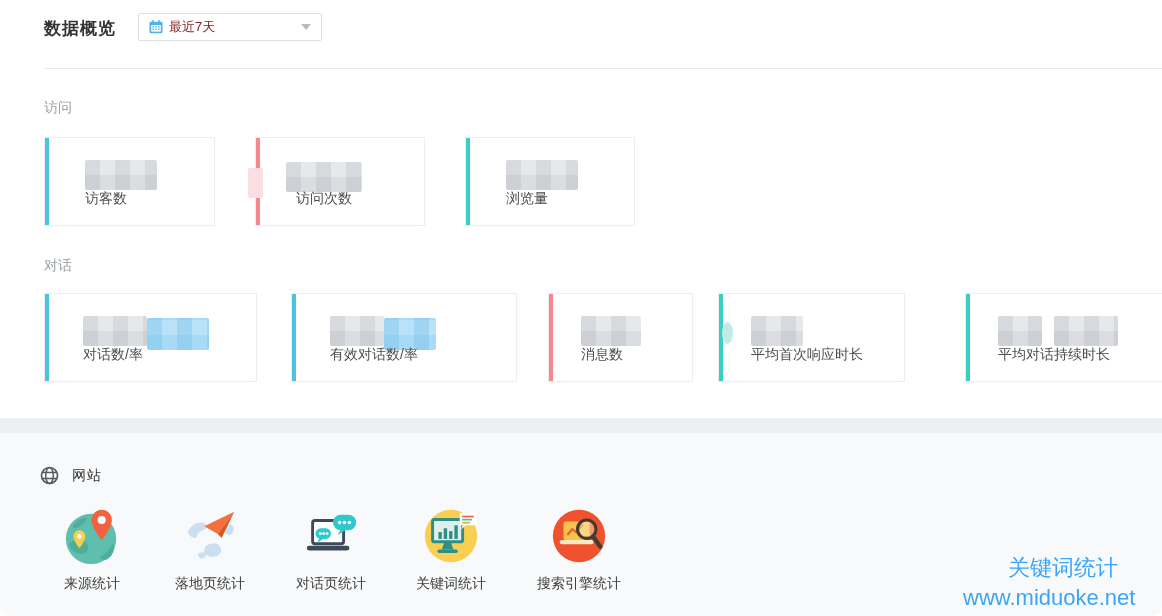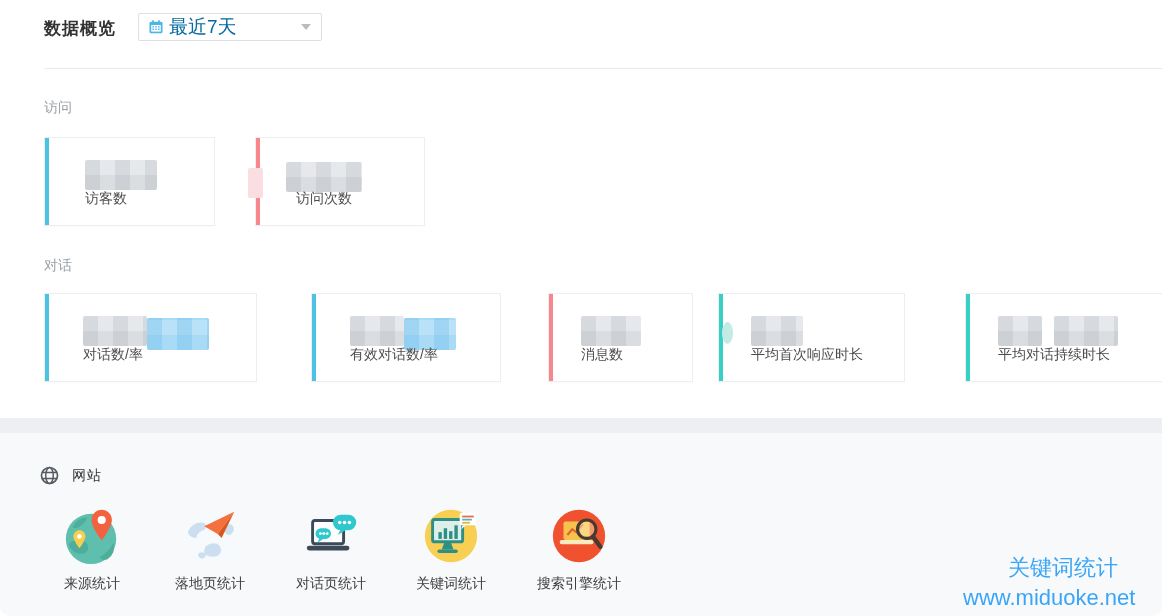--- a/index.html
+++ b/index.html
@@ -5,21 +5,21 @@
   html,body{margin:0;padding:0;background:#fff;}
   .page{position:relative;width:1162px;height:616px;background:#fff;overflow:hidden;
         font-family:"Liberation Sans","DejaVu Sans",sans-serif;color:#333;border-radius:10px;}
 
   
   .page-title{position:absolute;left:44px;top:17px;font-size:17px;font-weight:600;color:#333;letter-spacing:1px;}
   .date-select{position:absolute;left:138px;top:13px;width:184px;height:28px;background:#fff;
                border:1px solid #dcdfe4;border-radius:2px;display:flex;align-items:center;
                box-sizing:border-box;padding:0 10px;cursor:pointer;}
   .date-select .cal{width:14px;height:14px;margin-right:6px;flex:none;}
-  .date-select .val{font-size:19px;color:#0369a1;flex:1;}
+  .date-select .val{font-size:13px;color:#7f1d1d;flex:1;}
   .caret{width:0;height:0;border-left:5px solid transparent;border-right:5px solid transparent;
          border-top:6px solid #b9bdc3;flex:none;}
   .top-divider{position:absolute;left:44px;right:0;top:68px;height:1px;background:#e9eaec;}
 
   
   .section-label{position:absolute;font-size:14px;color:#9aa0a6;}
   .card{position:absolute;height:89px;background:#fff;border:1px solid #edeef1;
         box-sizing:border-box;box-shadow:0 1px 3px rgba(0,0,0,0.02);}
   .accent{position:absolute;left:0;top:0;bottom:0;width:4px;}
   .card-label{position:absolute;left:38px;top:52px;font-size:14px;color:#4c4c4c;white-space:nowrap;}
@@ -79,31 +79,36 @@
     <div class="card-label" style="left:40px;">访客数</div>
   </div>
 
   <div class="card" style="left:255px;top:137px;width:170px;">
     <div class="accent" style="background-color: rgb(248, 135, 141);"></div>
     <div class="pink-blob"></div>
     <div class="mosaic" style="left:30px;top:24px;width:76px;"></div>
     <div class="card-label" style="left:40px;">访问次数</div>
   </div>
 
+  <div class="card" style="left:465px;top:137px;width:170px;">
+    <div class="accent" style="background-color: rgb(56, 207, 197);"></div>
+    <div class="mosaic" style="left:40px;top:22px;width:72px;"></div>
+    <div class="card-label" style="left:40px;">浏览量</div>
+  </div>
 
   <div class="section-label" style="left:44px;top:257px;">对话</div>
 
   <div class="card" style="left:44px;top:293px;width:213px;">
     <div class="accent" style="background-color: rgb(76, 195, 226);"></div>
     <div class="mosaic" style="left:38px;top:22px;width:64px;"></div>
     <div class="mosaic blue" style="left:102px;top:24px;width:62px;height:32px;"></div>
     <div class="card-label">对话数/率</div>
   </div>
 
-  <div class="card" style="left:311px;top:293px;width:190px;">
+  <div class="card" style="left:291px;top:293px;width:226px;">
     <div class="accent" style="background-color: rgb(76, 195, 226);"></div>
     <div class="mosaic" style="left:38px;top:22px;width:54px;"></div>
     <div class="mosaic blue" style="left:92px;top:24px;width:52px;height:32px;"></div>
     <div class="card-label">有效对话数/率</div>
   </div>
 
   <div class="card" style="left:548px;top:293px;width:145px;">
     <div class="accent" style="background-color: rgb(248, 135, 141);"></div>
     <div class="mosaic" style="left:32px;top:22px;width:60px;"></div>
     <div class="card-label" style="left:32px;">消息数</div>

